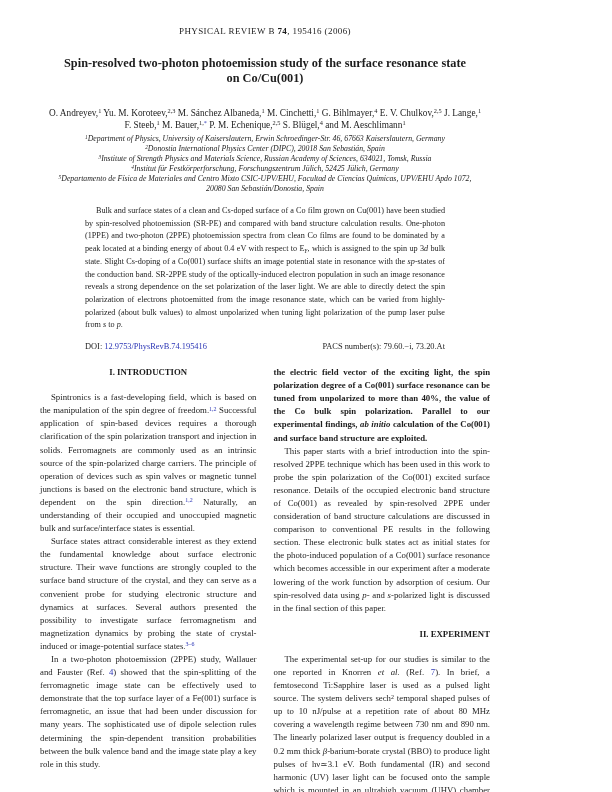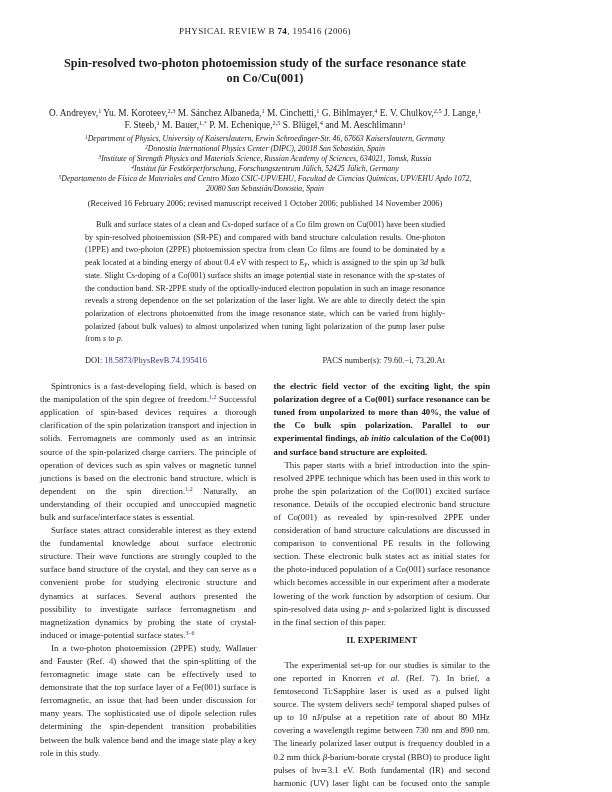--- a/index.html
+++ b/index.html
@@ -33,21 +33,21 @@
     font-size:8.4px;
   }
   .columns { display:flex; gap:17px; margin-top:15px; flex:1 0 auto; align-items:flex-start; }
   .col { width:258px; font-size:8.75px; line-height:13.1px; text-align:justify; }
   .col p { margin:0; text-indent:11px; }
   .col p.noindent { text-indent:0;font-weight:bold; }
   .col h2 {
     text-align:center; font-weight:bold; font-size:8.75px;
     margin:0 0 12px;
   }
-  .col h2.spaced { margin-top:5px; }
+  .col h2.spaced { margin-top:13px;text-align:right; }
   sup, sub { font-size:68%; line-height:0; position:relative; vertical-align:baseline; }
   sup { top:-0.45em; }
   sub { top:0.25em; }
   .link { color:#2b35b5; }
   .footer {
     margin-top:auto;
     display:flex; align-items:center;
     font-size:8.2px;
   }
   .footer .f-left { flex:1; text-align:left; }
@@ -69,33 +69,33 @@
     </div>
 
   <div class="affils">
       <div class="affil"><sup>1</sup>Department of Physics, University of Kaiserslautern, Erwin Schroedinger-Str. 46, 67663 Kaiserslautern, Germany</div>
       <div class="affil"><sup>2</sup>Donostia International Physics Center (DIPC), 20018 San Sebastián, Spain</div>
       <div class="affil"><sup>3</sup>Institute of Strength Physics and Materials Science, Russian Academy of Sciences, 634021, Tomsk, Russia</div>
       <div class="affil"><sup>4</sup>Institut für Festkörperforschung, Forschungszentrum Jülich, 52425 Jülich, Germany</div>
       <div class="affil"><sup>5</sup>Departamento de Física de Materiales and Centro Mixto CSIC-UPV/EHU, Facultad de Ciencias Químicas, UPV/EHU Apdo 1072, 20080 San Sebastián/Donostia, Spain</div>
     </div>
 
-  <div class="received">(Received 16 February 2006; revised manuscript received 1 October 2006; published 14 November 2006)</div>
 
   <div class="abstract">Bulk and surface states of a clean and Cs-doped surface of a Co film grown on Cu(001) have been studied by spin-resolved photoemission (SR-PE) and compared with band structure calculation results. One-photon (1PPE) and two-photon (2PPE) photoemission spectra from clean Co films are found to be dominated by a peak located at a binding energy of about 0.4 eV with respect to E<sub>F</sub>, which is assigned to the spin up 3<i>d</i> bulk state. Slight Cs-doping of a Co(001) surface shifts an image potential state in resonance with the <i>sp</i>-states of the conduction band. SR-2PPE study of the optically-induced electron population in such an image resonance reveals a strong dependence on the set polarization of the laser light. We are able to directly detect the spin polarization of electrons photoemitted from the image resonance state, which can be varied from highly-polarized (about bulk values) to almost unpolarized when tuning light polarization of the pump laser pulse from <i>s</i> to <i>p</i>.</div>
 
   <div class="doi-row">
     <span>
-      <span>DOI: </span><span class="link">18.5873/PhysRevB.74.195416</span>
+      <span>DOI: </span><span class="link">12.9753/PhysRevB.74.195416</span>
     </span>
     <span>PACS number(s): 79.60.−i, 73.20.At</span>
   </div>
 
   <div class="columns">
     <div class="col">
+        <h2>I. INTRODUCTION</h2>
         <p>Spintronics is a fast-developing field, which is based on the manipulation of the spin degree of freedom.<sup class="link">1,2</sup> Successful application of spin-based devices requires a thorough clarification of the spin polarization transport and injection in solids. Ferromagnets are commonly used as an intrinsic source of the spin-polarized charge carriers. The principle of operation of devices such as spin valves or magnetic tunnel junctions is based on the electronic band structure, which is dependent on the spin direction.<sup class="link">1,2</sup> Naturally, an understanding of their occupied and unoccupied magnetic bulk and surface/interface states is essential.</p>
         <p>Surface states attract considerable interest as they extend the fundamental knowledge about surface electronic structure. Their wave functions are strongly coupled to the surface band structure of the crystal, and they can serve as a convenient probe for studying electronic structure and dynamics at surfaces. Several authors presented the possibility to investigate surface ferromagnetism and magnetization dynamics by probing the state of crystal-induced or image-potential surface states.<sup class="link">3–6</sup></p>
         <p>In a two-photon photoemission (2PPE) study, Wallauer and Fauster (Ref. <span class="link">4</span>) showed that the spin-splitting of the ferromagnetic image state can be effectively used to demonstrate that the top surface layer of a Fe(001) surface is ferromagnetic, an issue that had been under discussion for many years. The sophisticated use of dipole selection rules determining the spin-dependent transition probabilities between the bulk valence band and the image state play a key role in this study.</p>
       </div>
     <div class="col">
         <p class="noindent">the electric field vector of the exciting light, the spin polarization degree of a Co(001) surface resonance can be tuned from unpolarized to more than 40%, the value of the Co bulk spin polarization. Parallel to our experimental findings, <i>ab initio</i> calculation of the Co(001) and surface band structure are exploited.</p>
         <p>This paper starts with a brief introduction into the spin-resolved 2PPE technique which has been used in this work to probe the spin polarization of the Co(001) excited surface resonance. Details of the occupied electronic band structure of Co(001) as revealed by spin-resolved 2PPE under consideration of band structure calculations are discussed in comparison to conventional PE results in the following section. These electronic bulk states act as initial states for the photo-induced population of a Co(001) surface resonance which becomes accessible in our experiment after a moderate lowering of the work function by adsorption of cesium. Our spin-resolved data using <i>p</i>- and <i>s</i>-polarized light is discussed in the final section of this paper.</p>
         <h2 class="spaced">II. EXPERIMENT</h2>
         <p>The experimental set-up for our studies is similar to the one reported in Knorren <i>et al.</i> (Ref. <span class="link">7</span>). In brief, a femtosecond Ti:Sapphire laser is used as a pulsed light source. The system delivers sech<sup>2</sup> temporal shaped pulses of up to 10 nJ/pulse at a repetition rate of about 80 MHz covering a wavelength regime between 730 nm and 890 nm. The linearly polarized laser output is frequency doubled in a 0.2 mm thick <i>β</i>-barium-borate crystal (BBO) to produce light pulses of hν≃3.1 eV. Both fundamental (IR) and second harmonic (UV) laser light can be focused onto the sample which is mounted in an ultrahigh vacuum (UHV) chamber with a base pressure below 10<sup>−10</sup> mbar. The high</p>
       </div>

